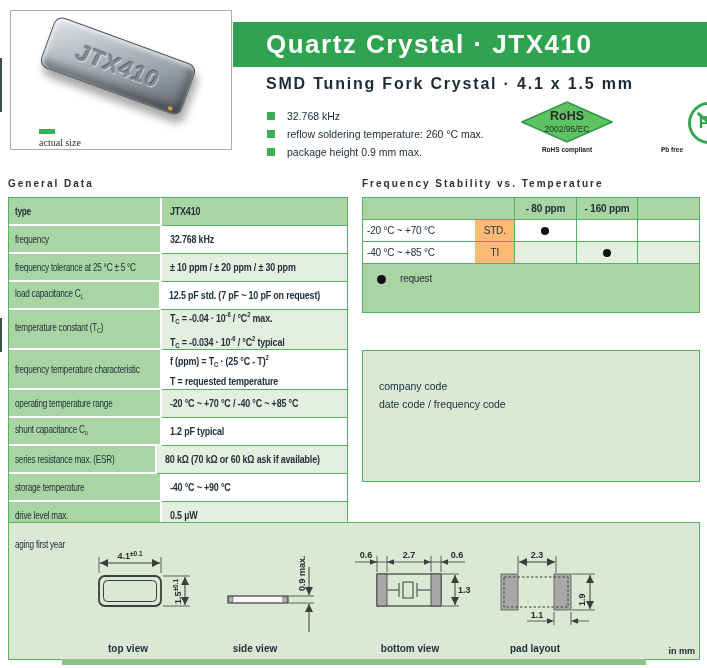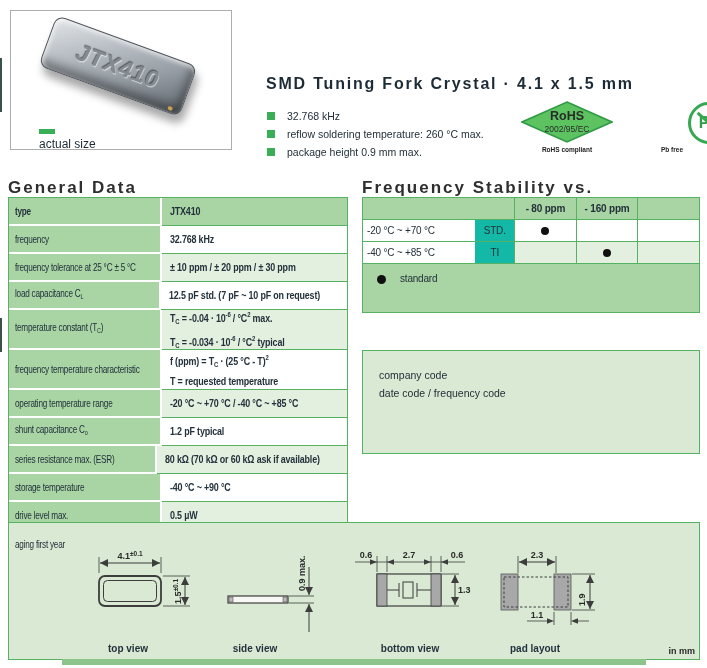--- a/index.html
+++ b/index.html
@@ -14,42 +14,42 @@
   .photo-box { position:absolute; left:10px; top:10px; width:222px; height:140px; background:#fff; border:1px solid #ადad; border:1px solid #adadad; }
   .crystal { position:absolute; left:32px; top:28px; width:150px; height:54px; border-radius:9px;
     background:linear-gradient(150deg,#e3e6e9 0%,#bcc2c8 30%,#969da4 62%,#5d646b 100%);
     border:1px solid #4e545a; transform:rotate(20deg);
     box-shadow:5px 7px 9px rgba(0,0,0,.35), inset 2px 2px 5px rgba(255,255,255,.75), inset -5px -7px 10px rgba(0,0,0,.35);
     display:flex; align-items:center; justify-content:center; }
   .crystal-text { font-size:23px; font-weight:bold; color:#848a91; transform:skewX(-6deg);
     text-shadow:1px 1px 1px rgba(255,255,255,.6), -1px -1px 1px rgba(0,0,0,.45); letter-spacing:1px; }
   .crystal-pad { position:absolute; right:8px; bottom:2px; width:5px; height:4px; background:#c9a24a; border-radius:50%; }
   .size-swatch { position:absolute; left:28px; top:118px; width:16px; height:5px; background:#3aae54; }
-  .size-label { position:absolute; left:28px; top:126px; font-size:12px; color:#1d2b36; }
+  .size-label { position:absolute; left:28px; top:126px; font-size:10px; color:#1d2b36;font-family:Liberation Serif, serif; }
 
   
   .title-bar { position:absolute; left:233px; top:22px; width:474px; height:45px; background:#2fa350;
     display:flex; align-items:center; padding-left:33px; }
   .title { color:#fff; font-size:26px; font-weight:bold; letter-spacing:1.5px; }
   .subtitle { position:absolute; left:266px; top:75px; font-size:16px; font-weight:bold; letter-spacing:1.8px; color:#1d2b36; }
   .bullets { position:absolute; left:267px; top:107px; }
   .bullet { display:flex; align-items:center; height:18px; }
   .bullet-sq { width:8px; height:8px; background:#3aae54; margin-right:12px; flex:0 0 auto; }
   .bullet-txt { font-size:10.5px; color:#22303a; }
 
   .rohs-wrap { position:absolute; left:521px; top:101px; width:92px; }
   .rohs-caption { position:absolute; left:521px; top:146px; width:92px; text-align:center; font-size:6.5px; font-weight:bold; color:#222; }
   .pb-wrap { position:absolute; left:688px; top:102px; width:42px; height:42px; }
   .pb-circle { width:42px; height:42px; border:3px solid #37a852; border-radius:50%; position:relative;
     display:flex; align-items:center; justify-content:center; }
   .pb-text { font-size:16px; font-weight:bold; color:#2f9e47; }
   .pb-slash { position:absolute; left:19px; top:2px; width:2.5px; height:37px; background:#37a852; transform:rotate(-48deg); }
   .pb-caption { position:absolute; left:651px; top:146px; width:42px; text-align:center; font-size:6.5px; font-weight:bold; color:#222; }
 
-  .sec-heading { position:absolute; font-size:17px; font-weight:bold; letter-spacing:2px; color:#2f2f2f; }
+  .sec-heading { position:absolute; font-size:10px; font-weight:bold; letter-spacing:2px; color:#2f2f2f; }
   .h-general { left:8px; top:178px; }
   .h-freq { left:362px; top:178px; }
   .h-dim { left:8px; top:501px; }
 
   
   .gd-table { position:absolute; left:8px; top:197px; width:340px; border:1px solid #55b262; background:#a9d4a3; }
   .gd-row { display:flex; }
   .gd-row.s { height:28px; } .gd-row.d { height:40px; }
   .gd-l { width:153px; background:#a9d4a3; border-bottom:2px solid #fff; border-right:2px solid #fff;
     display:flex; align-items:center; padding-left:6px; overflow:visible; }
@@ -63,32 +63,32 @@
   .cx { font-size:10.5px; font-weight:bold; letter-spacing:-0.2px; white-space:nowrap; transform:scaleX(.85); transform-origin:0 50%; line-height:17px; }
   sub { font-size:7px; vertical-align:-2px; } sup { font-size:7px; vertical-align:super; }
 
   
   .fs-table { position:absolute; left:362px; top:197px; width:338px; border:1px solid #55b262; background:#a9d4a3;text-align:center; }
   .fs-row { display:flex; }
   .fs-row + .fs-row { border-top:1px solid #55b262; }
   .fs-h { height:21px; } .fs-r { height:22px; }
   .c-merge { width:152px; }
   .c1a { width:112px; background:#ffffff; display:flex; align-items:center; padding-left:4px; }
-  .c1b { width:40px; background:#14b8a6; display:flex; align-items:center; justify-content:center; border-left:1.5px solid #fff; }
+  .c1b { width:40px; background:#fdba74; display:flex; align-items:center; justify-content:center; border-left:1.5px solid #fff; }
   .cd { width:62px; border-left:1px solid #55b262; display:flex; align-items:center; justify-content:center; }
   .fs-h .cd { background:#a9d4a3; font-weight:bold; }
   .row-std .cd { background:#fff; }
   .row-ti .cd { background:#e4f0df; }
   .fs-txt { font-size:10px; white-space:nowrap; letter-spacing:-0.2px; }
   .dot { width:8px; height:8px; border-radius:50%; background:#101010; }
   .fs-legend { height:49px; background:#a9d4a3; display:flex; align-items:flex-start; padding:9px 0 0 14px; }
   .legend-dot { width:9px; height:9px; border-radius:50%; background:#101010; margin-top:2px; margin-right:14px; }
 
   
-  .order-box { position:absolute; left:362px; top:350px; width:338px; height:104px; background:#d9e9d3; border:1px solid #55b262; padding:15px 16px; }
+  .order-box { position:absolute; left:362px; top:350px; width:338px; height:132px; background:#d9e9d3; border:1px solid #55b262; padding:26px 16px; }
   .order-line { font-size:10.5px; line-height:18px; color:#22303a; }
 
   
   .dim-box { position:absolute; left:8px; top:522px; width:692px; height:138px; background:#d9e9d3; border:1px solid #55b262; }
   .dim-box svg { position:absolute; left:0; top:0; }
   .footer-bar { position:absolute; left:62px; top:659px; width:584px; height:6px; background:#8cc48c; }
 
   text { fill:#2a2a2a; }
   .dimnum { font-size:9px; font-weight:bold; }
   .viewlabel { font-size:10px; font-weight:bold; fill:#24323e; }
@@ -103,20 +103,23 @@
 
   <div class="photo-box">
     <div class="crystal">
       <span class="crystal-text">JTX410</span>
       <span class="crystal-pad"></span>
     </div>
     <div class="size-swatch"></div>
     <div class="size-label">actual size</div>
   </div>
 
+  <div class="title-bar">
+    <span class="title">Quartz Crystal · JTX410</span>
+  </div>
   <div class="subtitle">SMD Tuning Fork Crystal · 4.1 x 1.5 mm</div>
 
   <div class="bullets">
     <div class="bullet">
       <span class="bullet-sq"></span>
       <span class="bullet-txt">32.768 kHz</span>
     </div>
     <div class="bullet">
       <span class="bullet-sq"></span>
       <span class="bullet-txt">reflow soldering temperature: 260 °C max.</span>
@@ -281,21 +284,21 @@
           <span class="fs-txt">TI</span>
         </div>
       <div class="cd"></div>
       <div class="cd">
           <span class="dot"></span>
         </div>
       <div class="cd"></div>
     </div>
     <div class="fs-row fs-legend">
       <span class="legend-dot"></span>
-      <span class="fs-txt">standard</span>
+      <span class="fs-txt">request</span>
     </div>
   </div>
 
   <div class="order-box">
     <div class="order-line">company code</div>
     <div class="order-line">date code / frequency code</div>
   </div>
 
   <div class="dim-box">
     <svg width="690" height="136" viewBox="0 0 690 136">

